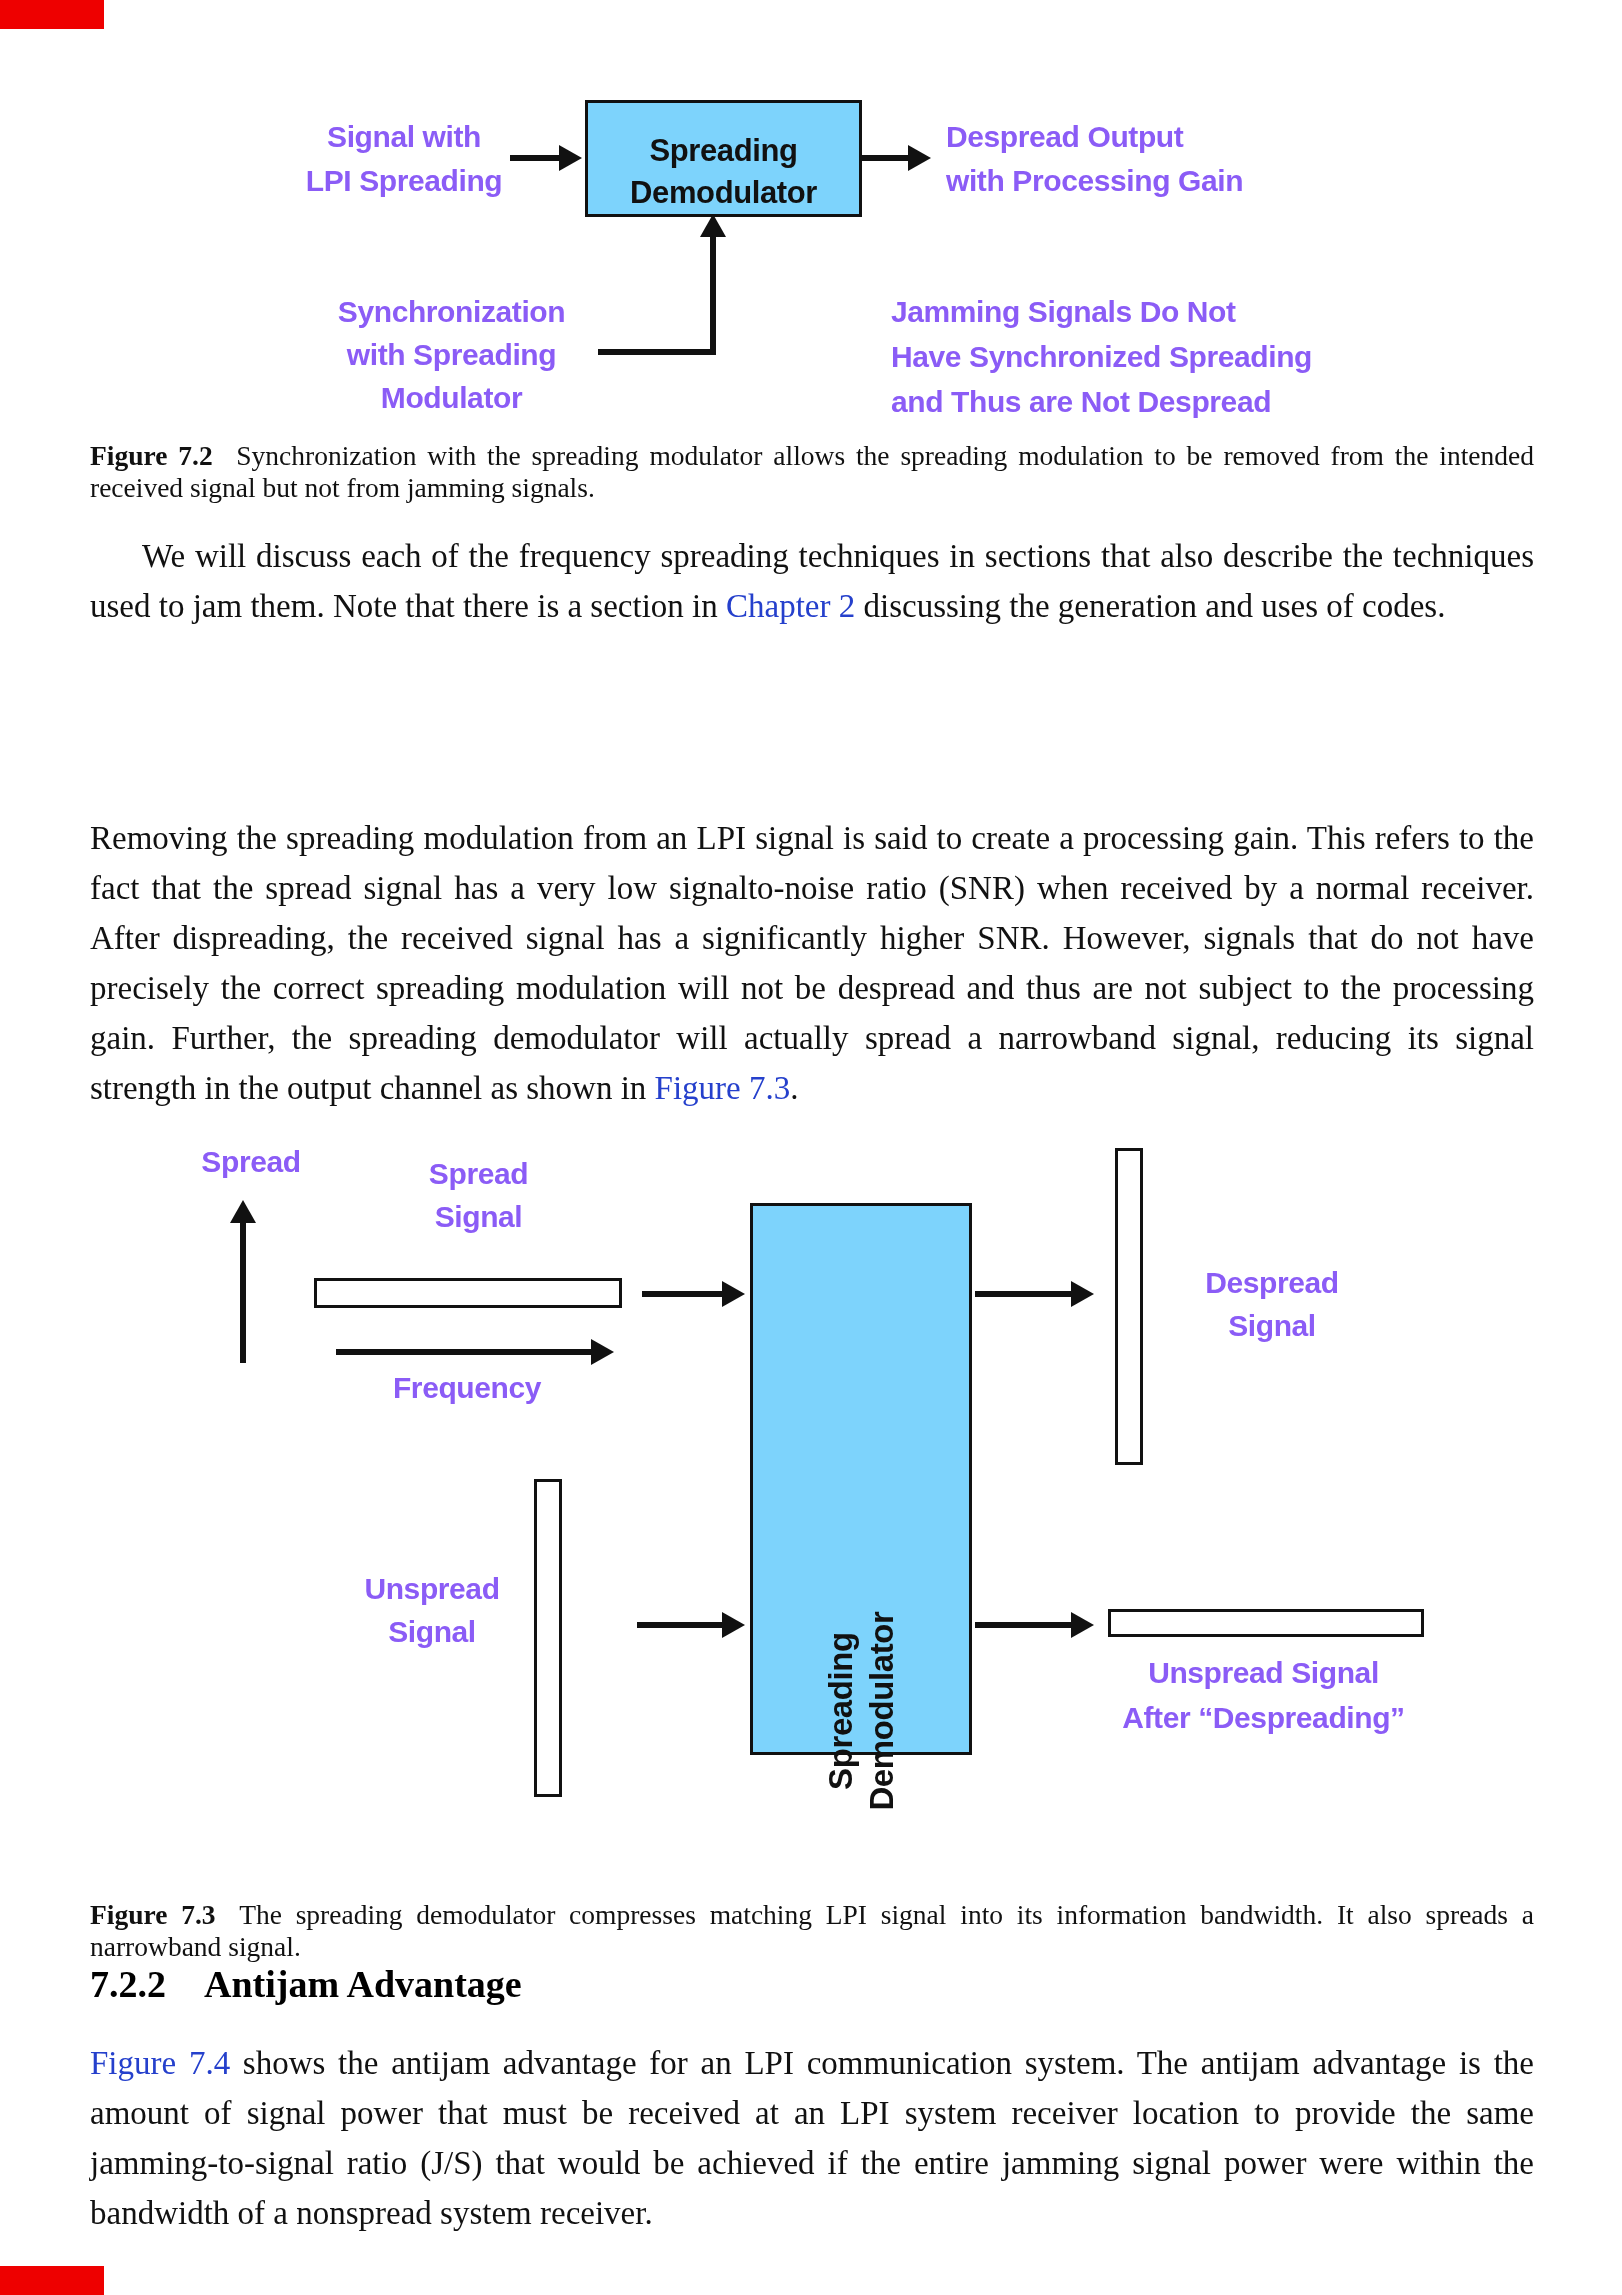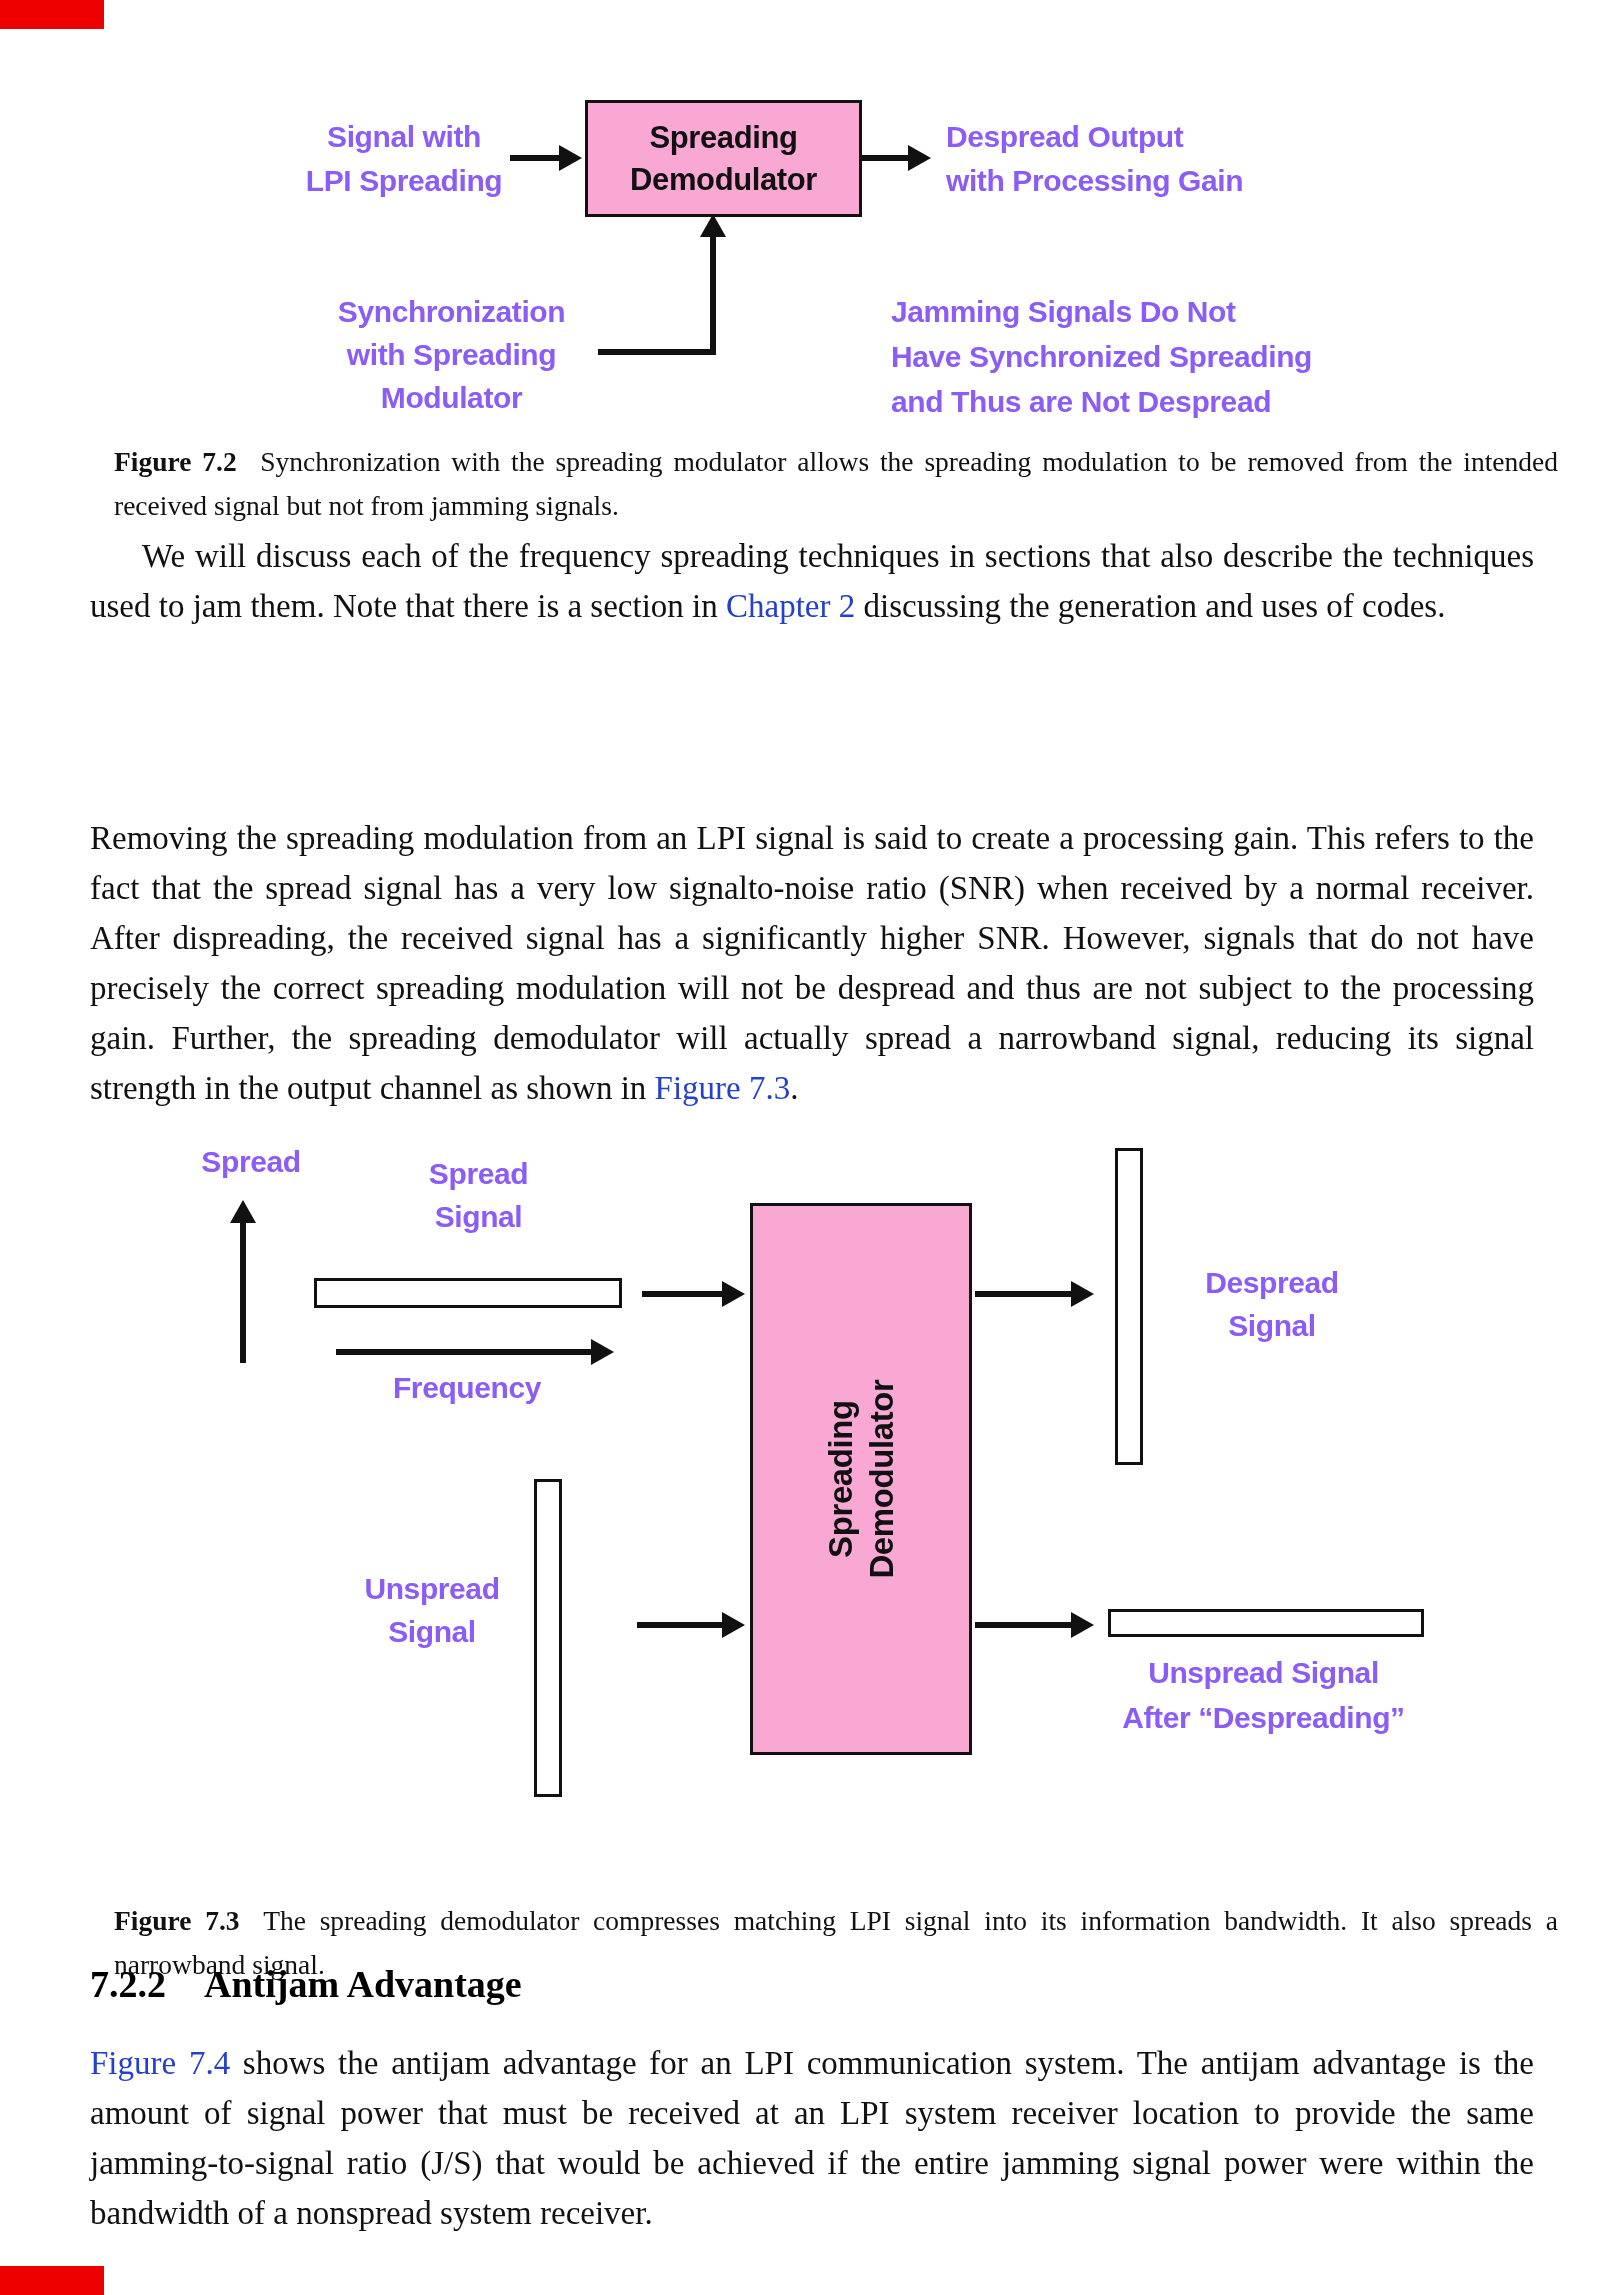--- a/index.html
+++ b/index.html
@@ -27,24 +27,24 @@
     white-space: pre-line;
     letter-spacing: -0.4px;
     font-size: 30px;
     line-height: 44px;
   }
   .dlab.center { text-align: center; }
   .dlab.left { text-align: left; }
 
   .box {
     position: absolute;
-    background: #f9a8d4;
+    background: #7dd3fc;
     border: 3.9px solid #111;
     display: flex;
-    align-items: center;
+    align-items: flex-end;
     justify-content: center;
   }
   .box .blab {
     font-family: "Liberation Sans", sans-serif;
     font-weight: 700;
     font-size: 31px;
     line-height: 42px;
     text-align: center;
     white-space: pre-line;
     letter-spacing: -0.4px;
@@ -82,22 +82,21 @@
     font-size: 33px;
     line-height: 50px;
     text-align: justify;
     color: #111;
     margin: 0;
   }
   .indent { text-indent: 52px; }
 
   .caption {
     font-size: 27.5px;
-    line-height: 44px;
-    margin-left: 24px;
+    line-height: 32px;
   }
   .caption .flabel { font-weight: 700; margin-right: 23.6px; }
 
   .h2 {
     position: absolute;
     left: 90px;
     margin: 0;
     font-family: "Liberation Serif", serif;
     font-weight: 700;
     font-size: 38px;

